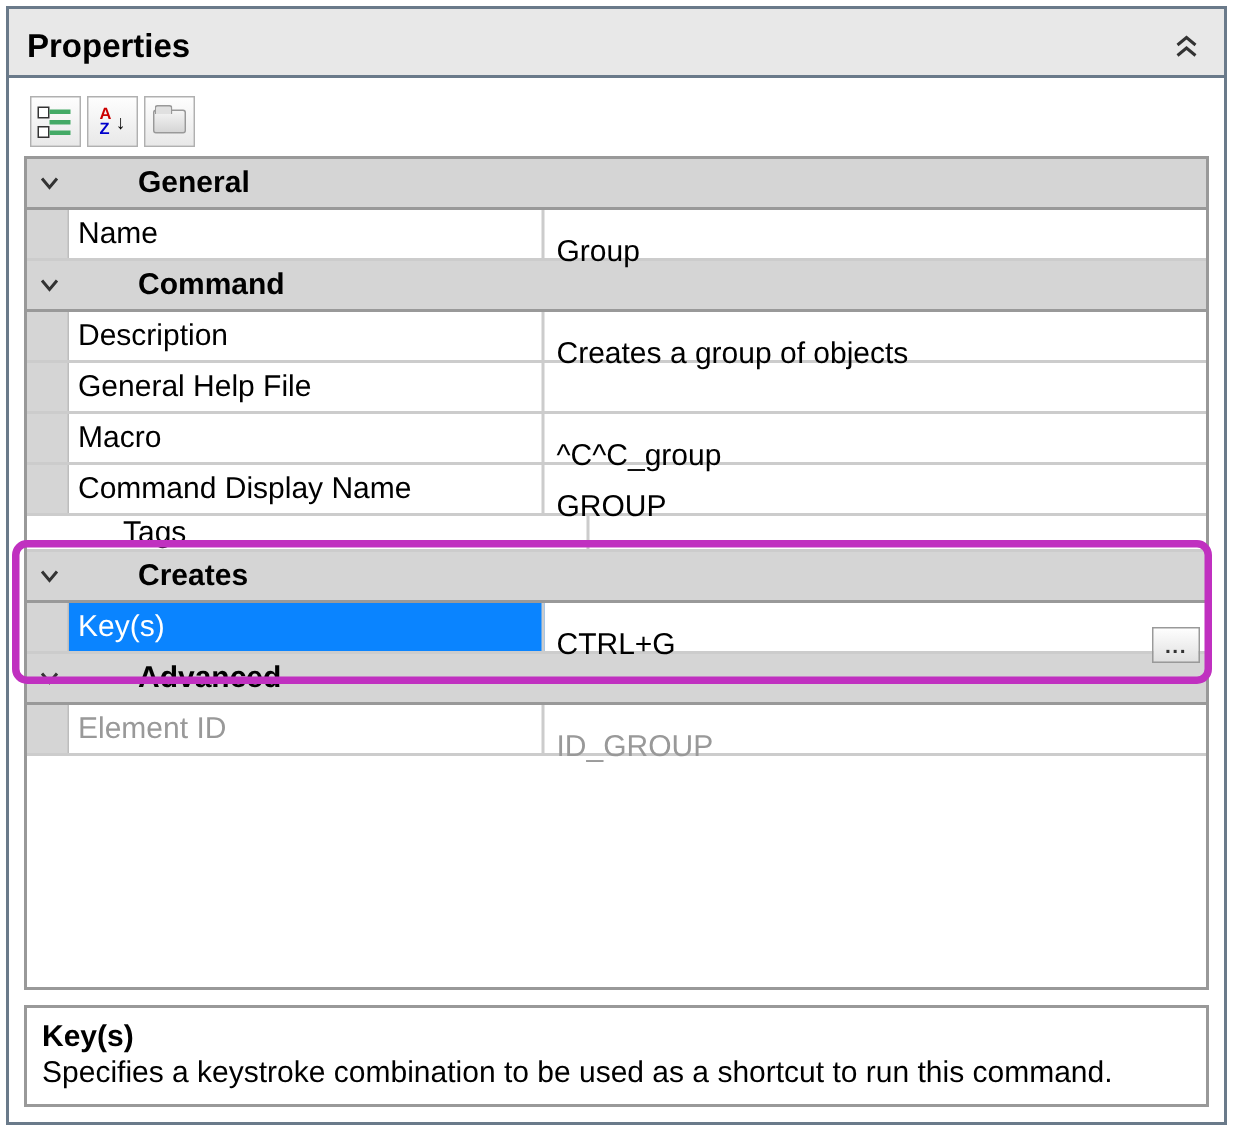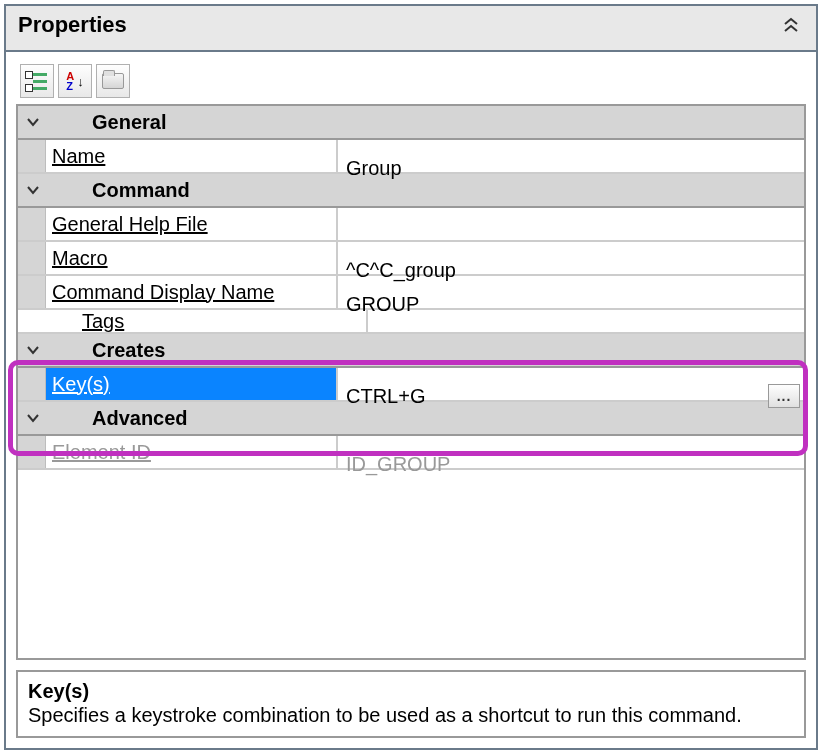--- a/index.html
+++ b/index.html
@@ -16,21 +16,21 @@
     .panel {
       border: 2px solid #6a7a8a;
       width: 814px;
       height: 746px;
       display: flex;
       flex-direction: column;
       background: #fff;
     }
     .panel-header {
       display: flex;
-      align-items: flex-start;
+      align-items: flex-end;
       justify-content: space-between;
       background: #e8e8e8;
       border-bottom: 2px solid #6a7a8a;
       padding: 6px 12px;
       height: 46px;
     }
     .panel-title {
       font-weight: bold;
       font-size: 22px;
       color: #000;
@@ -180,28 +180,27 @@
     .prop-row.tags-row .prop-value {
       padding-top: 0;
     }
     .gutter {
       width: 28px;
       background: #d5d5d5;
       border-right: 1px solid #bdbdbd;
       flex-shrink: 0;
     }
     .prop-name {
-      width: 292px;
+      width: 317px;
       padding: 4px 6px;
       border-right: 2px solid #ccc;
       font-size: 20px;
       display: flex;
       align-items: center;
       color: #000;
-      text-decoration: underline;
     }
     .prop-value {
       flex: 1;
       padding: 4px 8px;
       font-size: 20px;
       display: flex;
       align-items: center;
       color: #000;
       position: relative;
       margin-top: 24px;
@@ -326,20 +325,25 @@
       <div class="group-header">
         <span class="chev">
           <svg width="14" height="14" viewBox="0 0 14 14" class="chevron-svg">
               <polyline points="2,4 7,10 12,4"></polyline>
             </svg>
         </span>
         <span class="group-label">Command</span>
       </div>
       <div class="prop-row">
         <div class="gutter"></div>
+        <div class="prop-name">Description</div>
+        <div class="prop-value">Creates a group of objects</div>
+      </div>
+      <div class="prop-row">
+        <div class="gutter"></div>
         <div class="prop-name">General Help File</div>
         <div class="prop-value"></div>
       </div>
       <div class="prop-row">
         <div class="gutter"></div>
         <div class="prop-name">Macro</div>
         <div class="prop-value">^C^C_group</div>
       </div>
       <div class="prop-row">
         <div class="gutter"></div>

